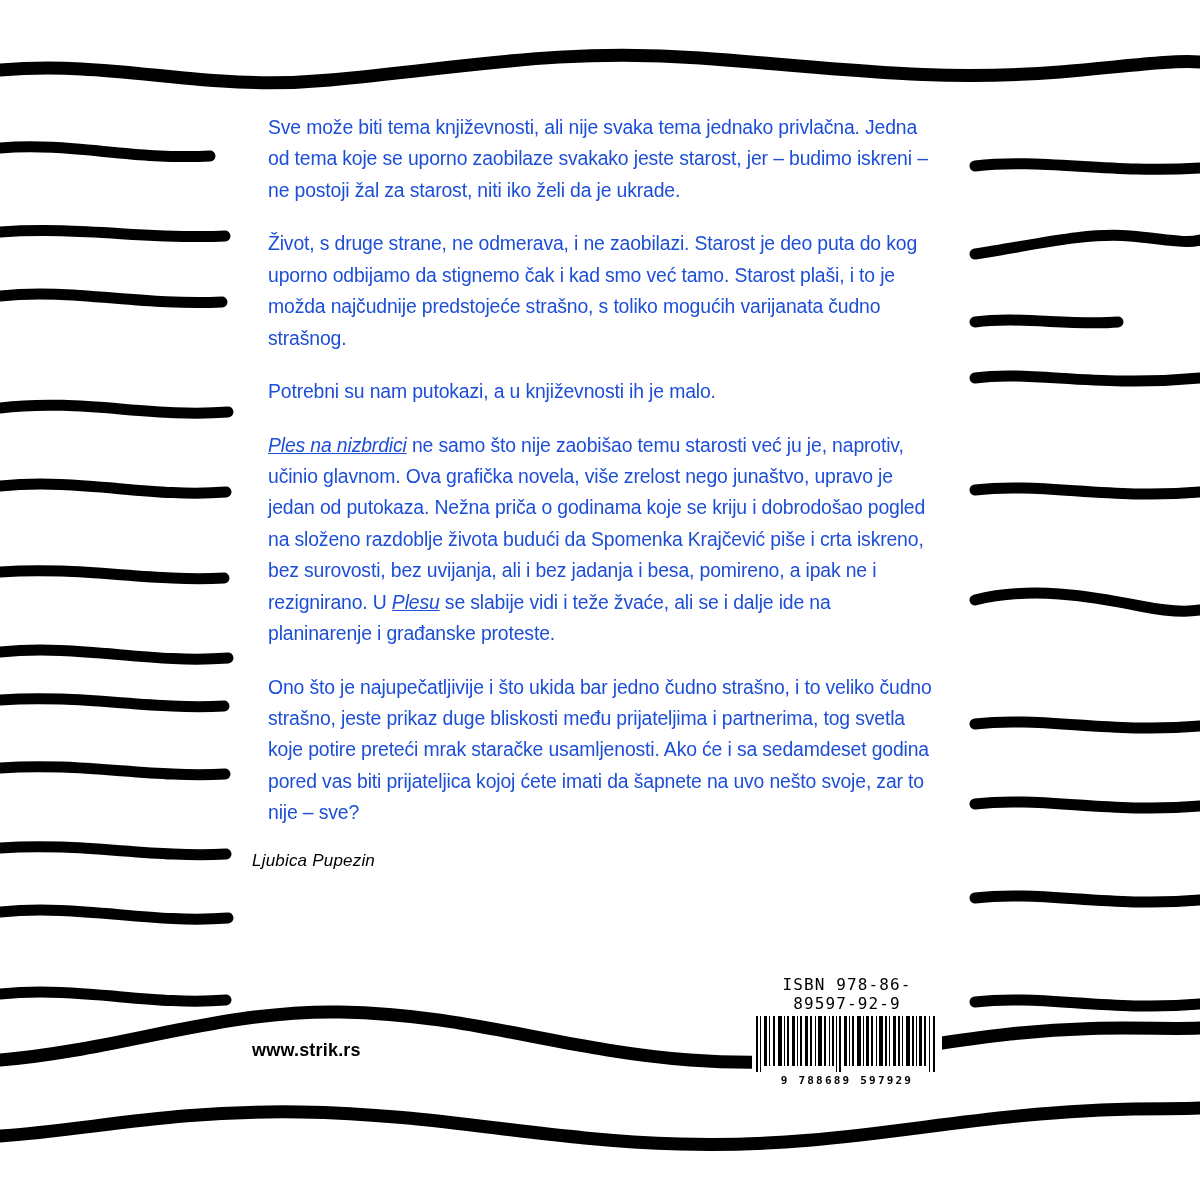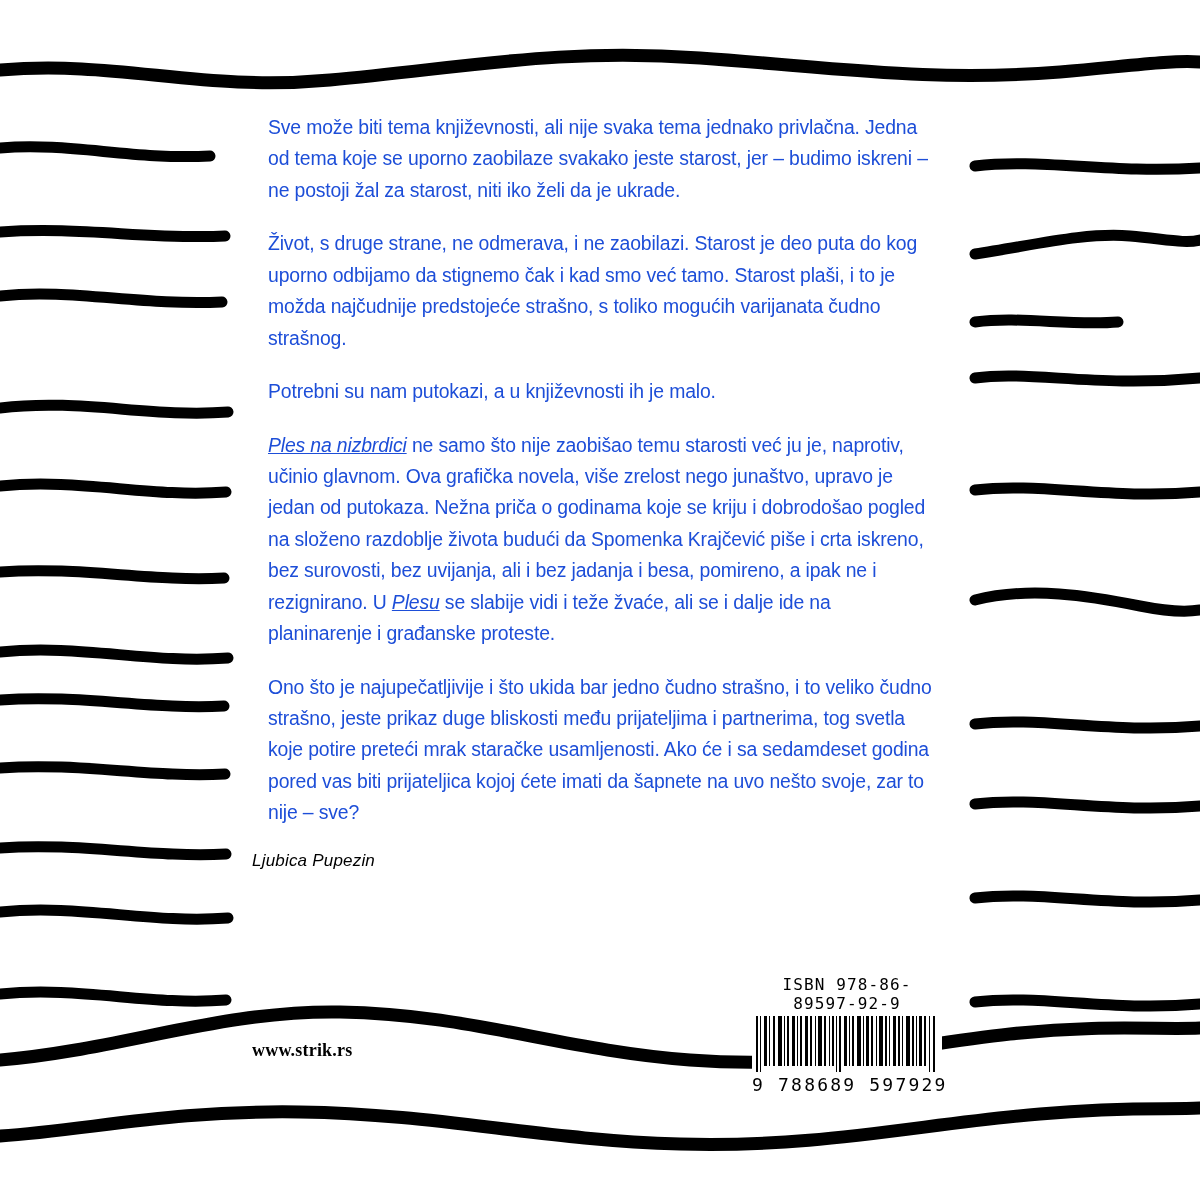--- a/index.html
+++ b/index.html
@@ -59,21 +59,20 @@
   }
 
   
   #website {
     position: absolute;
     left: 252px;
     top: 1040px;
     font-size: 18px;
     font-weight: bold;
     letter-spacing: 0.2px;
-    font-family: Liberation Serif, serif;
   }
 
   #barcode-block {
     position: absolute;
     left: 752px;
     top: 975px;
     width: 190px;
   }
 
   #isbn-text {
@@ -86,25 +85,26 @@
 
   #barcode-bars {
     width: 190px;
     height: 56px;
     background: #ffffff;
     display: block;
   }
 
   #barcode-digits {
     font-family: "DejaVu Sans Mono", monospace;
-    font-size: 18px;
+    font-size: 11px;
     letter-spacing: 2.2px;
     text-align: center;
     margin-top: 2px;
     white-space: nowrap;
+    font-weight: bold;
   }
 </style>
 </head>
 <body>
 
 <div id="back-cover">
 
   <svg id="wave-art" viewBox="0 0 1200 1200" xmlns="http://www.w3.org/2000/svg">
     <g fill="none" stroke="#000000" stroke-width="11" stroke-linecap="round">
 

